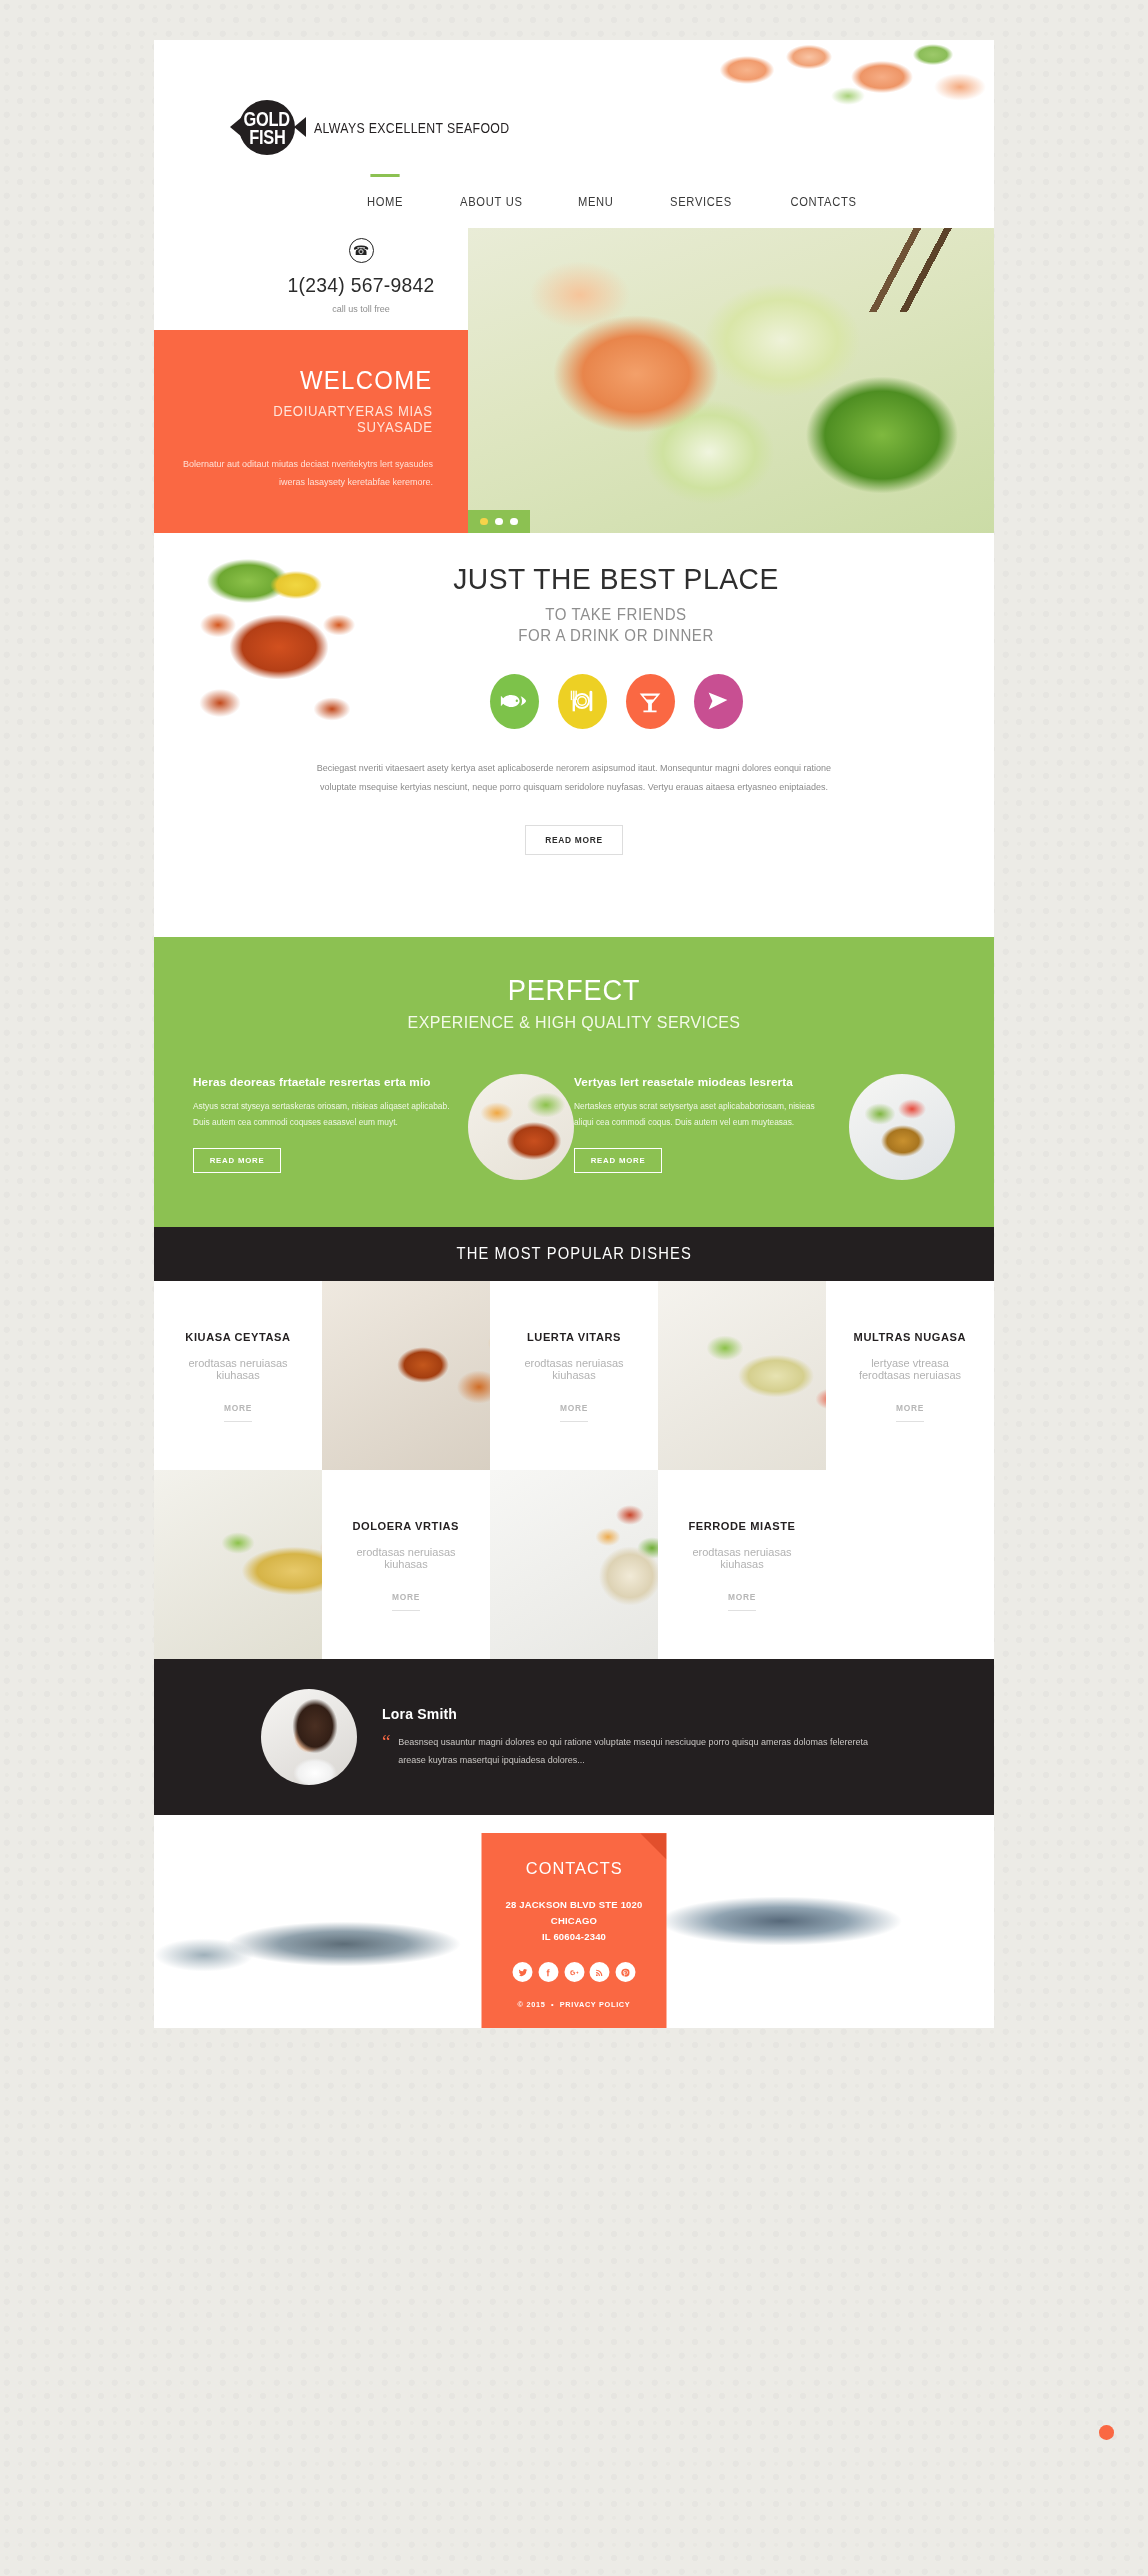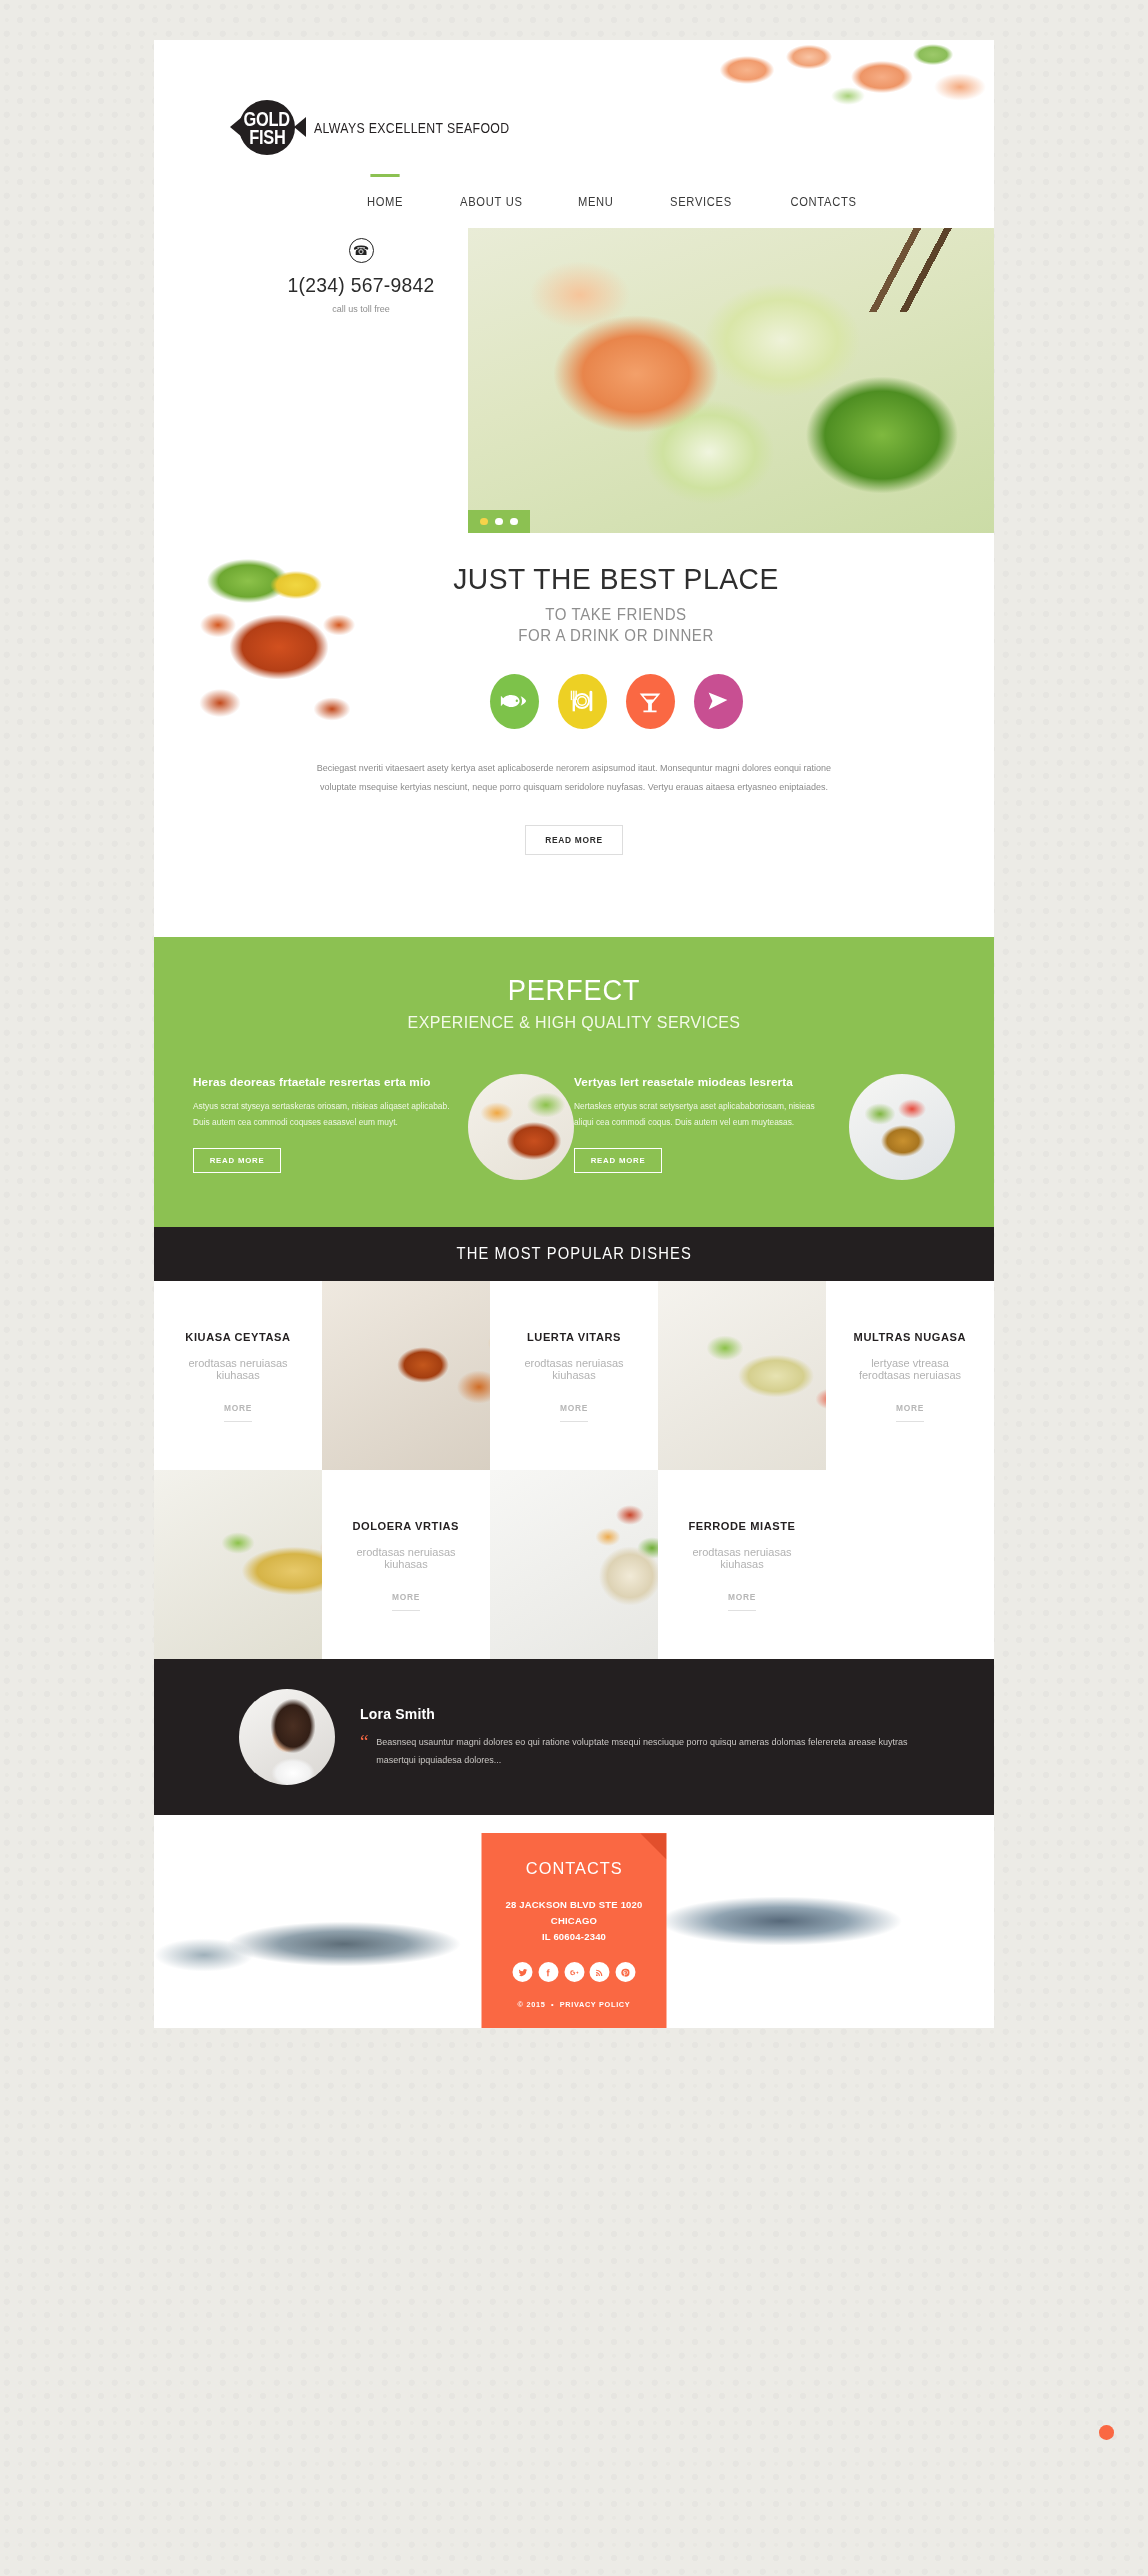--- a/index.html
+++ b/index.html
@@ -271,21 +271,21 @@
       radial-gradient(ellipse 26px 17px at 185px 78px, #ef8e5e 0%, rgba(0,0,0,0) 74%),
       linear-gradient(150deg,#f3f2ec 0%,#e0ded1 100%); }
   .ph4 { background:
       radial-gradient(ellipse 41px 39px at 140px 106px, #f1ead7 0%, #ddd2b4 55%, rgba(0,0,0,0) 76%),
       radial-gradient(ellipse 19px 13.4px at 140px 45px, #c9452a 0%, rgba(0,0,0,0) 74%),
       radial-gradient(ellipse 20px 14.6px at 162px 78px, #6fae35 0%, rgba(0,0,0,0) 74%),
       radial-gradient(ellipse 17px 12.3px at 118px 67px, #edab4d 0%, rgba(0,0,0,0) 74%),
       linear-gradient(150deg,#f7f7f5 0%,#e7e7e3 100%); }
 
   
-  .testi { background: #231f20; padding: 30px 85px; display: flex; align-items: center; gap: 25px; }
+  .testi { background: #231f20; padding: 30px 107px; display: flex; align-items: center; gap: 25px; }
   .avatar {
     width: 96px; height: 96px; border-radius: 50%; flex: none;
     background:
       radial-gradient(ellipse 29px 35px at 54px 37px, #4a2f22 0%, #331f16 60%, rgba(0,0,0,0) 78%),
       radial-gradient(ellipse 19px 21px at 48px 47px, #f2c9a8 0%, #e2ae89 62%, rgba(0,0,0,0) 80%),
       radial-gradient(ellipse 28px 19px at 54px 84px, #ffffff 0%, #f1f1f1 60%, rgba(0,0,0,0) 78%),
       linear-gradient(150deg,#f6f5f3 0%,#d9d6d2 100%);
   }
   .testi-body { flex: 1; }
   .testi-body h5 {
@@ -385,20 +385,25 @@
           <span class="dot"></span>
         </div>
       </div>
 
       <div class="phone-block">
         <div class="phone-ico">☎</div>
         <div class="phone-num">1(234) 567-9842</div>
         <div class="phone-sub">call us toll free</div>
       </div>
 
+      <div class="welcome">
+        <h2>WELCOME</h2>
+        <h3>DEOIUARTYERAS MIAS SUYASADE</h3>
+        <p>Bolernatur aut oditaut miutas deciast nveritekytrs lert syasudes iweras lasaysety keretabfae keremore.</p>
+      </div>
     </div>
 
     <div class="best">
       <div class="crab"></div>
 
       <div class="best-head">
         <h2>JUST THE BEST PLACE</h2>
         <h4>
           <span>TO TAKE FRIENDS</span><br>
           <span>FOR A DRINK OR DINNER</span>

